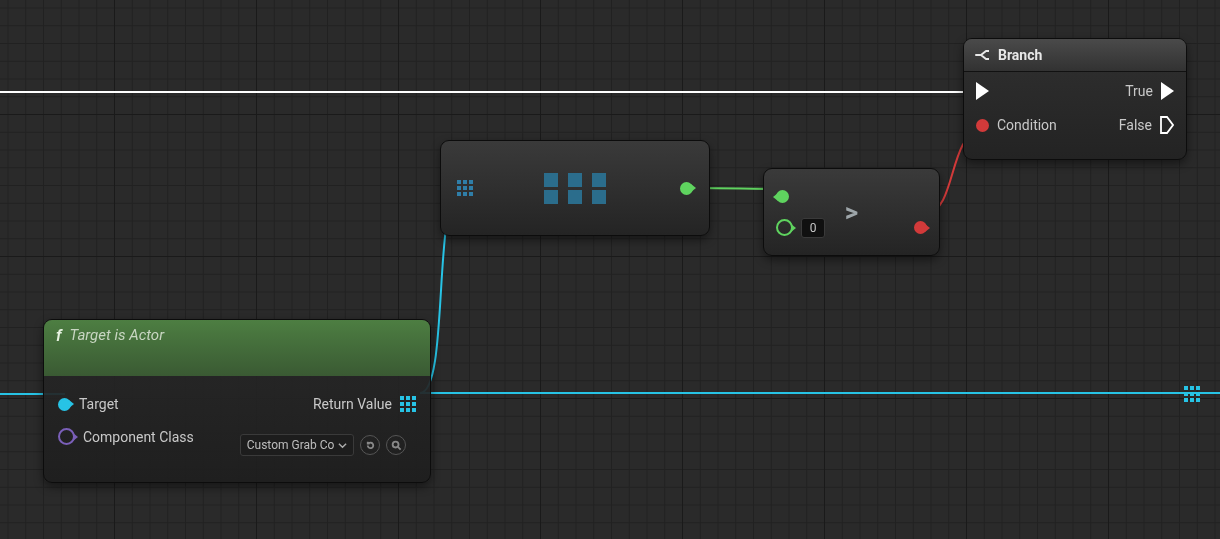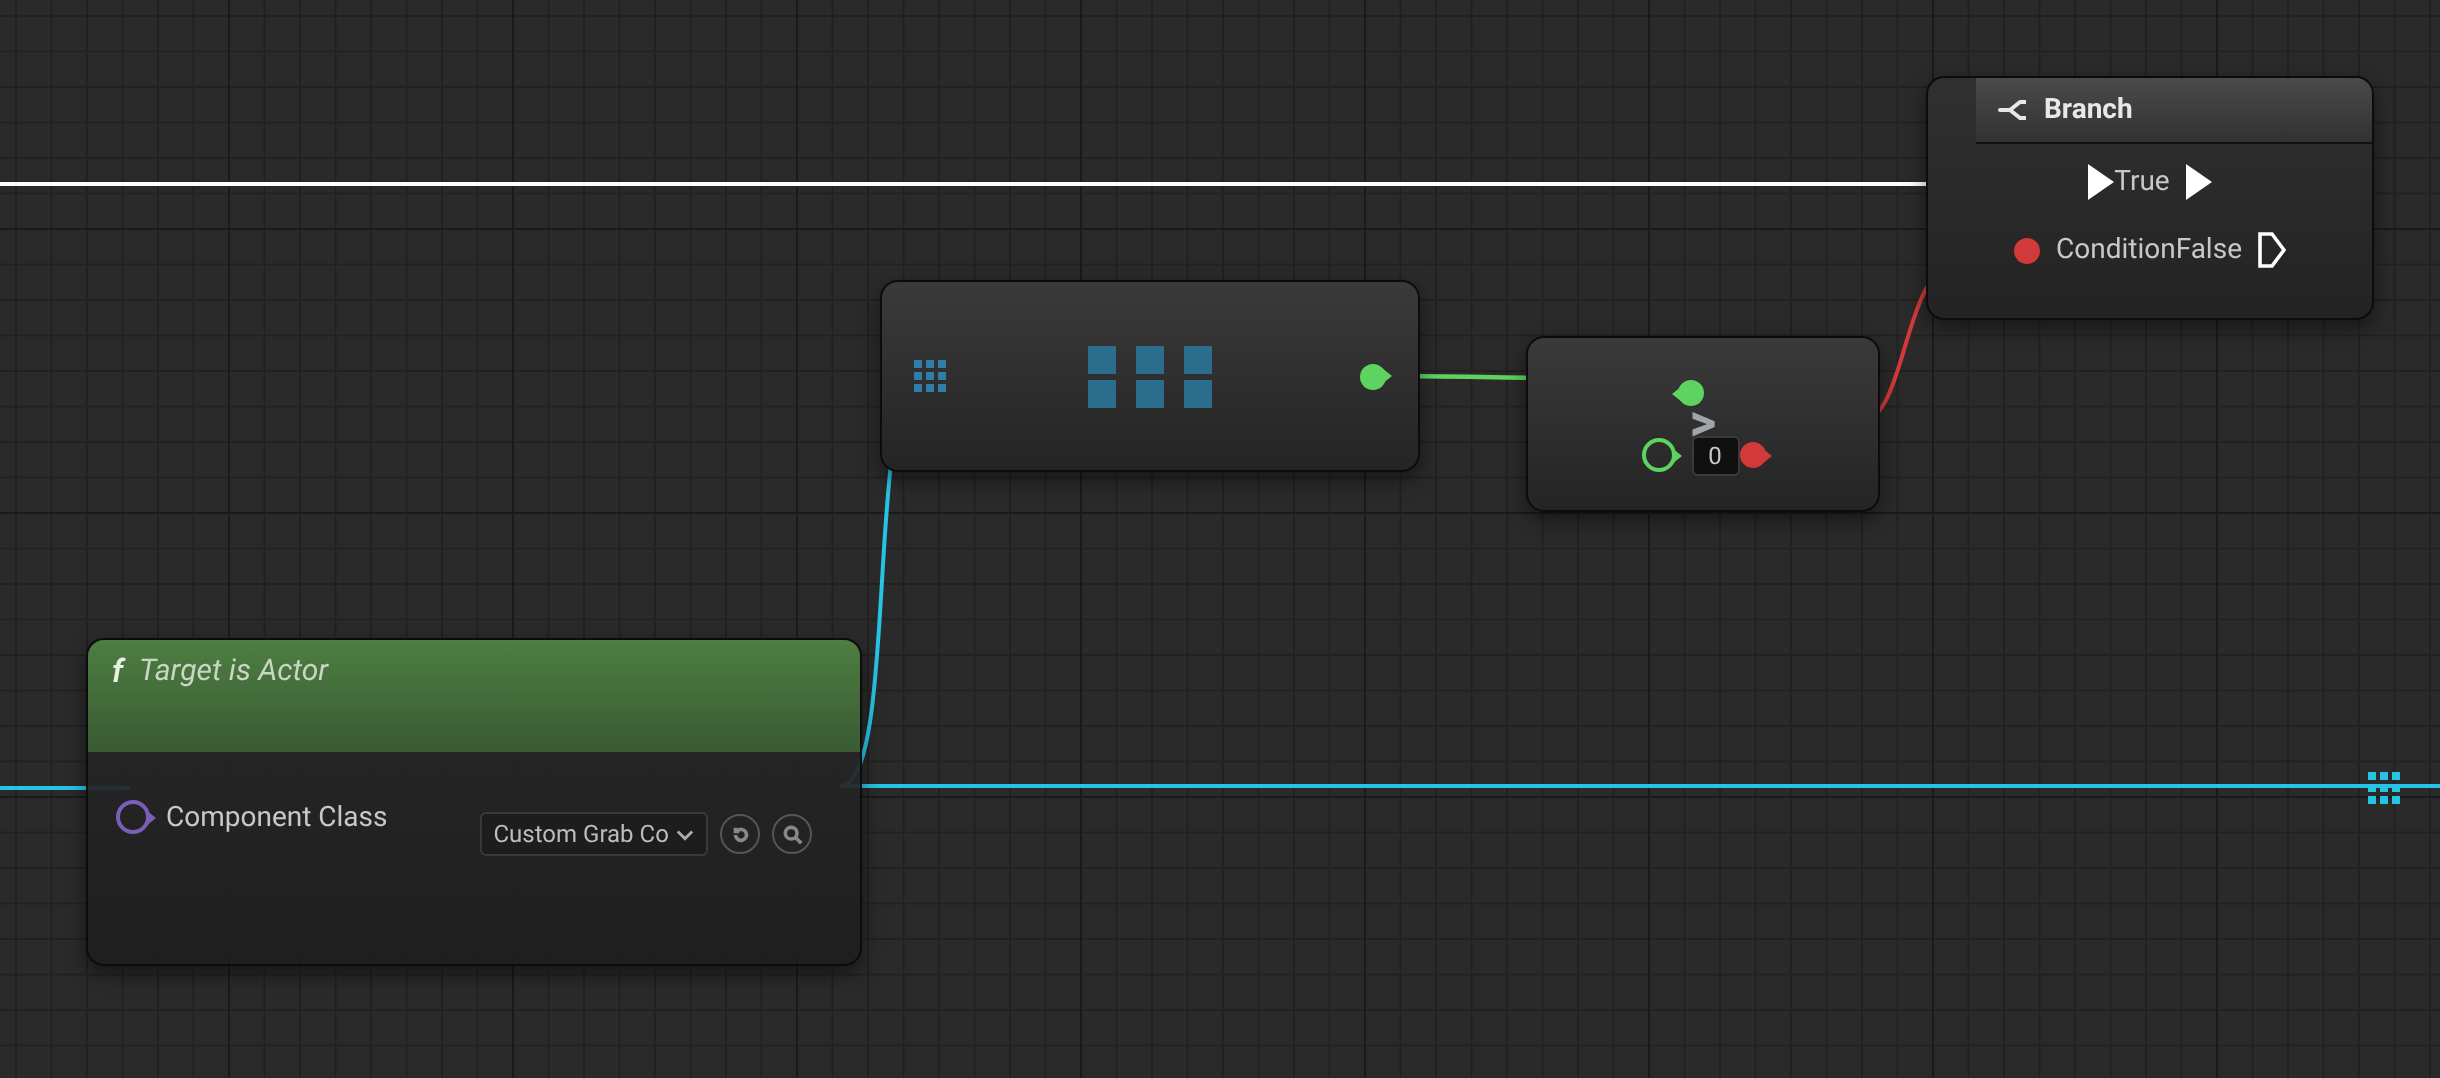--- a/index.html
+++ b/index.html
@@ -70,29 +70,29 @@
   .dotrow{display:flex;gap:10px;}
   .dotrow span{width:14px;height:14px;background:#2b6d8c;}
   
   #nCmp{left:763px;top:168px;width:177px;height:88px;background:linear-gradient(180deg,#3a3a3a,#242424);
     padding:12px 12px;box-sizing:border-box;display:flex;flex-direction:column;justify-content:space-around;}
   #nCmp .op{position:absolute;left:50%;top:50%;transform:translate(-50%,-50%);font-size:26px;font-weight:700;color:#9ea6aa;}
   .valbox{background:#101010;border:1px solid #3a3a3a;border-radius:3px;color:#c8c8c8;font-size:12px;padding:2px 0;width:22px;text-align:center;}
   
   #nBranch{left:963px;top:38px;width:222px;height:120px;background:linear-gradient(180deg,#303030,#232323);}
   #nBranch .hdr2{height:32px;background:linear-gradient(180deg,#4a4a4a,#323232);
-    display:flex;align-items:center;gap:8px;padding:0 10px;border-bottom:1px solid #111;margin-left:24px;}
+    display:flex;align-items:center;gap:8px;padding:0 10px;border-bottom:1px solid #111;}
   #nBranch .hdr2 .ttl2{font-size:14px;font-weight:700;color:#e8e8e8;}
   #nBranch .ico{display:inline-flex;}
   #nBranch .body{padding:8px 12px 6px 12px;display:flex;flex-direction:column;gap:12px;}
   .execpin{width:0;height:0;display:inline-block;}
   .execpin.in{border-top:9px solid transparent;border-bottom:9px solid transparent;border-left:13px solid #fff;}
   .execpin.hollow{position:relative;width:14px;height:18px;}
   .execpin.hollow svg{position:absolute;inset:0;}
-  .brrow{display:flex;align-items:center;justify-content:center;min-height:22px;}
+  .brrow{display:flex;align-items:center;justify-content:space-between;min-height:22px;}
   .brrow .l,.brrow .r{display:flex;align-items:center;gap:8px;}
   
   .c-cyan{color:var(--cyan);}
   .c-green{color:var(--green);}
   .c-red{color:var(--red);}
   .c-purple{color:#7a5fb8;}
   .edge-array-pin{color:var(--cyan);} 
   #edge-array{position:absolute;right:20px;top:386px;}
 </style>
 </head>
@@ -116,20 +116,40 @@
   </svg>
 
   <div id="nFunc" class="node panel">
     <div class="hdr">
       <span class="fx">f</span>
       <div class="ttl">
         <span class="t2">Target is Actor</span>
       </div>
     </div>
     <div class="body">
+      <div class="row">
+        <div class="left">
+          <span class="pin circle full tail c-cyan"></span>
+          <span class="lbl">Target</span>
+        </div>
+        <div class="right">
+          <span class="lbl">Return Value</span>
+          <span class="arrgrid c-cyan">
+            <span></span>
+              <span></span>
+              <span></span>
+              <span></span>
+              <span></span>
+              <span></span>
+              <span></span>
+              <span></span>
+              <span></span>
+          </span>
+        </div>
+      </div>
       <div class="row" style="margin-top:10px;align-items:flex-start;">
         <div class="left" style="flex-direction:row;align-items:flex-start;gap:4px;">
           <div style="display:flex;align-items:center;gap:8px;">
             <span class="pin hollow-dot tail c-purple"></span>
             <span class="lbl">Component Class</span>
           </div>
           <div class="classpick">
             <div class="chip">
               <span class="txt">Custom Grab Co</span>
               <svg width="9" height="9" viewBox="0 0 10 10">

